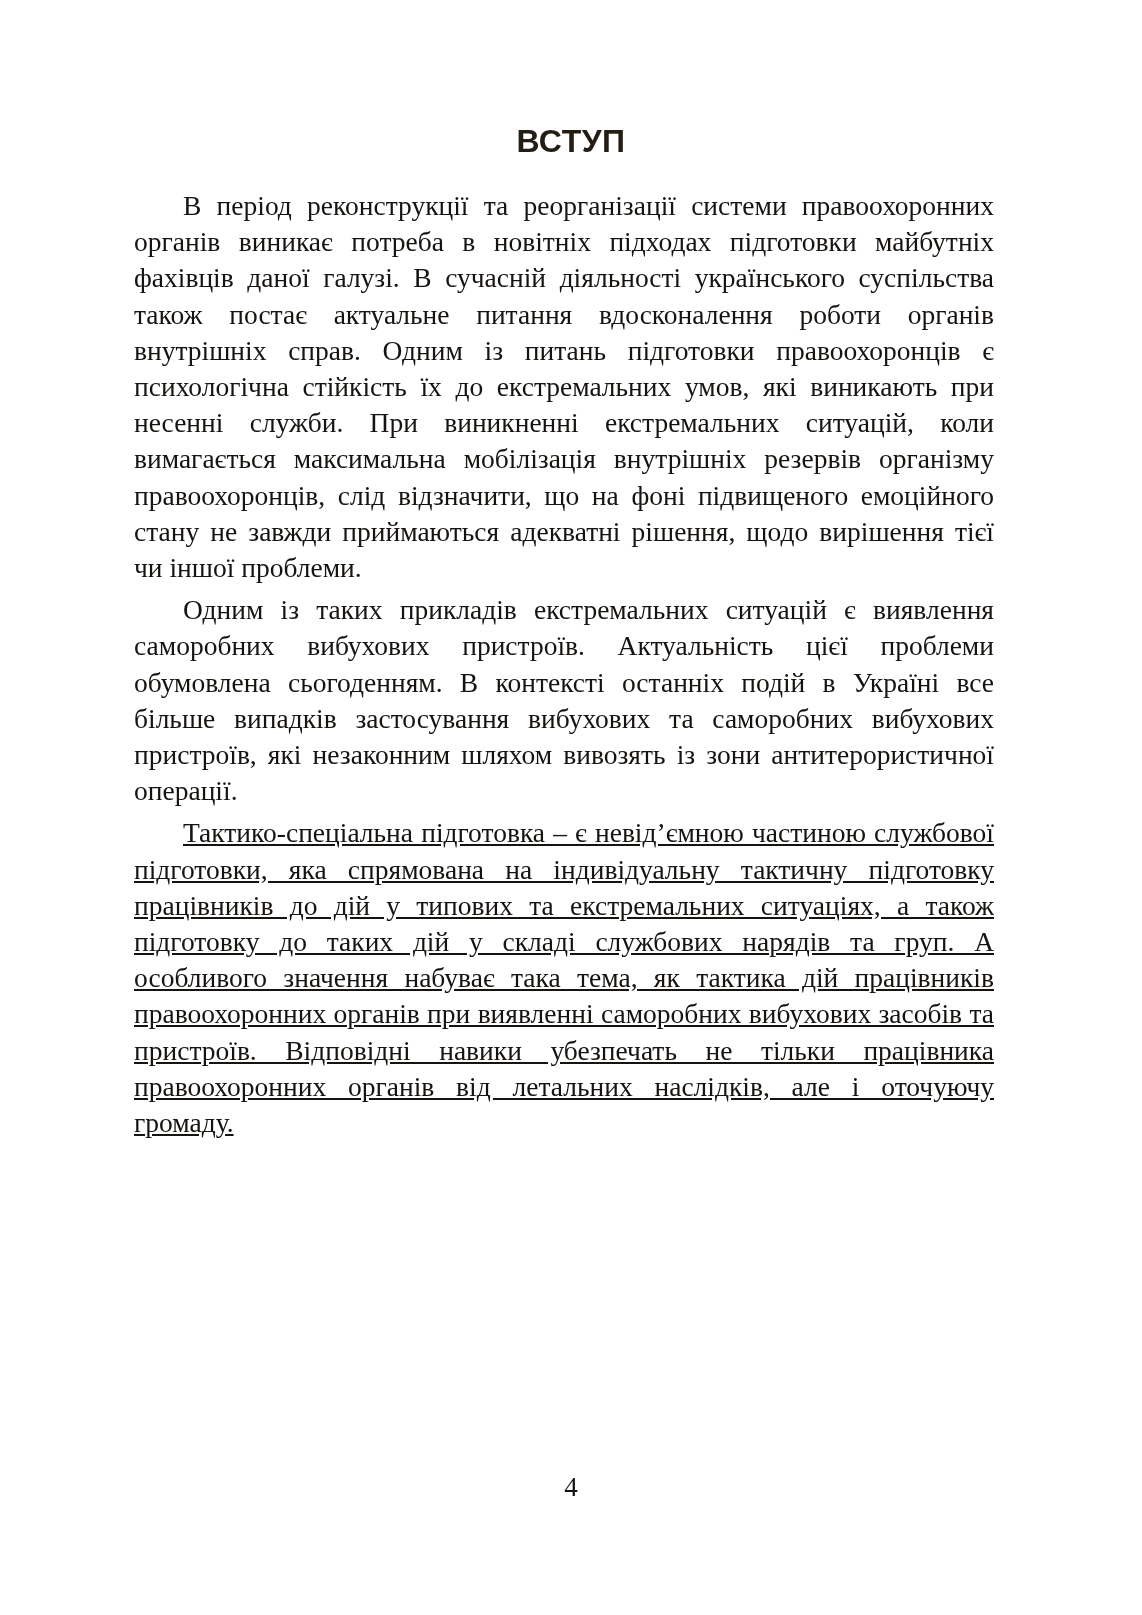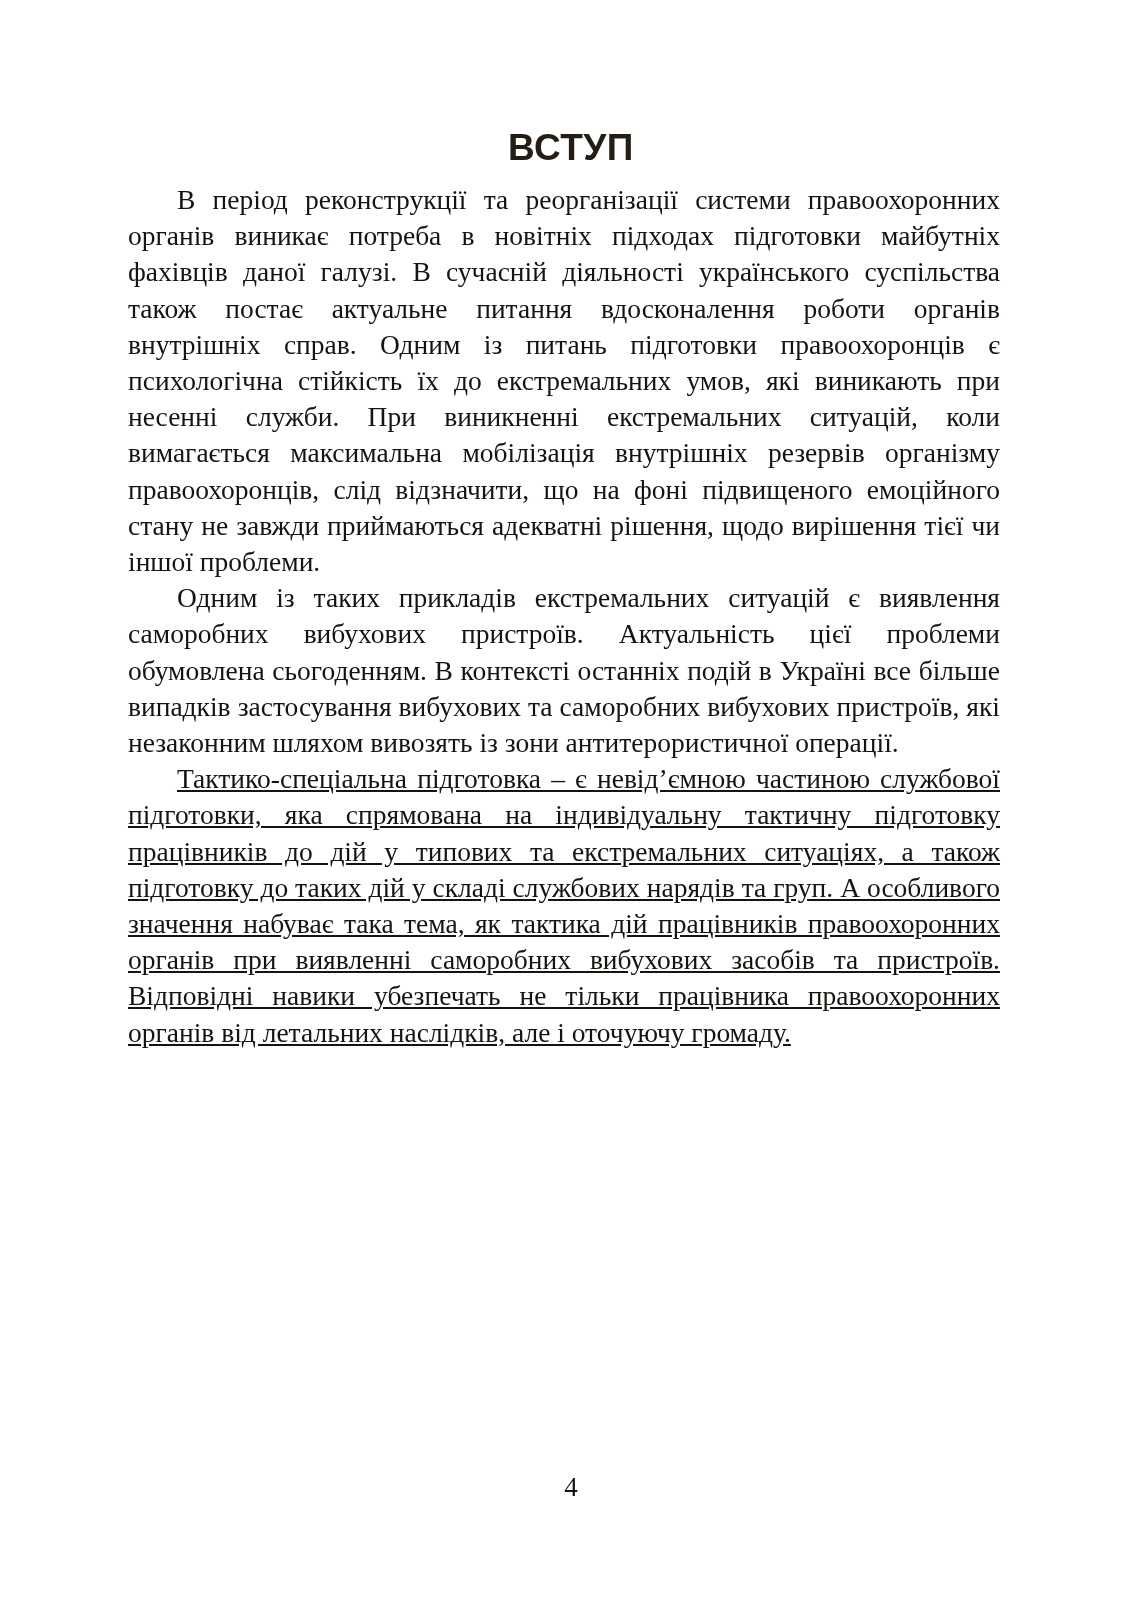--- a/index.html
+++ b/index.html
@@ -20,21 +20,21 @@
   }
 
   .page-title {
     position: absolute;
     top: 101px;
     left: 0;
     width: 1142px;
     text-align: center;
     font-family: "Liberation Sans", "DejaVu Sans", sans-serif;
     font-weight: 700;
-    font-size: 37px;
+    font-size: 32px;
     letter-spacing: 0.5px;
     color: #231d14;
     line-height: 1.2;
   }
 
   .body-text {
     position: absolute;
     top: 182px;
     left: 128px;
     width: 872px;
@@ -42,21 +42,21 @@
     font-size: 27.5px;
     line-height: 36.2px;
     color: #161310;
     text-align: justify;
     text-justify: inter-word;
     -webkit-hyphens: none;
     hyphens: none;
   }
 
   .body-text p {
-    margin: 0;
+    margin: 6px;
     text-indent: 49px;
     text-align: justify;
   }
 
   
   .body-text p:last-child {
     margin-bottom: 0;
     text-decoration: underline;
   }
 

